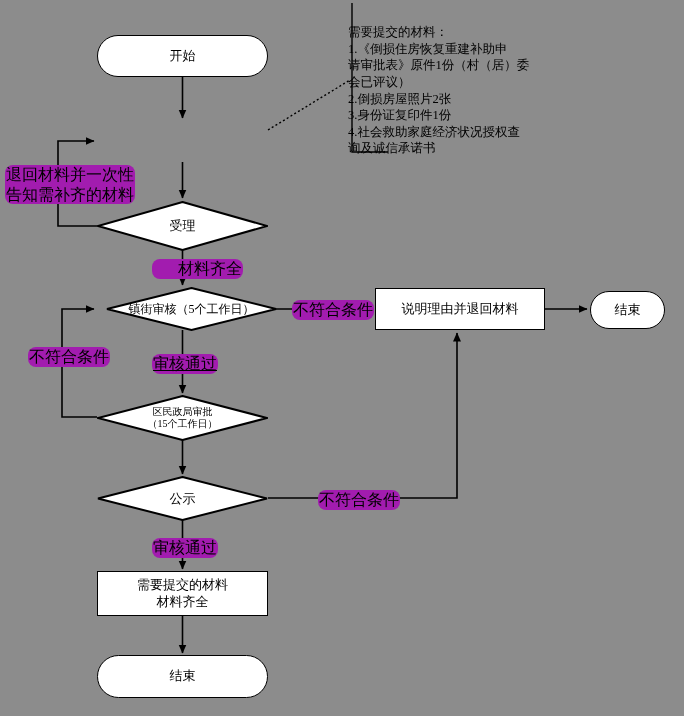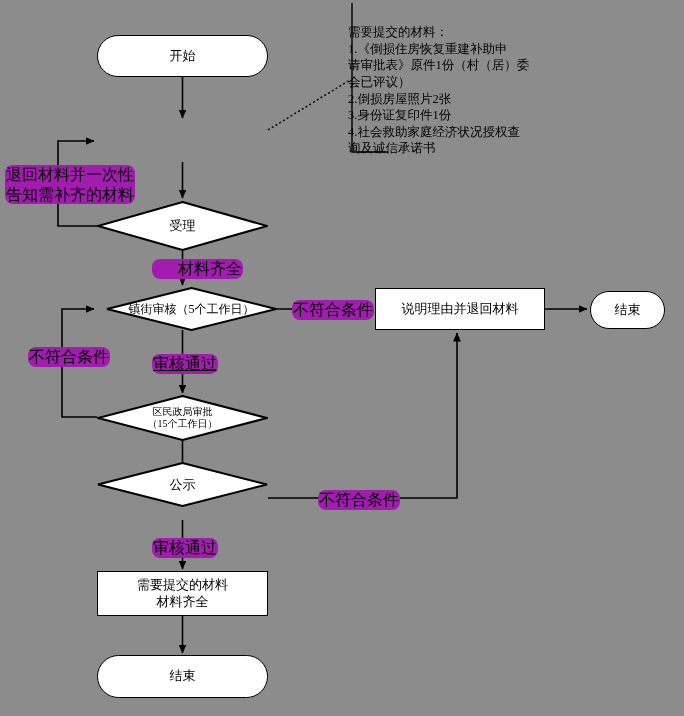--- a/index.html
+++ b/index.html
@@ -119,21 +119,21 @@
   <div class="diamond" style="left:97px;top:395px;width:171px;height:46px;">
     <svg viewBox="0 0 171 46" preserveAspectRatio="none">
       <polygon points="85.5,1 170,23 85.5,45 1,23" fill="#ffffff" stroke="#000" stroke-width="2" vector-effect="non-scaling-stroke"></polygon>
     </svg>
     <span class="dtext" style="font-size:10px;">
       <span>区民政局审批</span><br>
       <span>（15个工作日）</span>
     </span>
   </div>
 
-  <div class="diamond" style="left:97px;top:462px;width:171px;height:45px;">
+  <div class="diamond" style="left:97px;top:476px;width:171px;height:45px;">
     <svg viewBox="0 0 171 45" preserveAspectRatio="none">
       <polygon points="85.5,1 170,22.5 85.5,44 1,22.5" fill="#ffffff" stroke="#000" stroke-width="2" vector-effect="non-scaling-stroke"></polygon>
     </svg>
     <span class="dtext">公示</span>
   </div>
 
   <div class="node rect" style="left:97px;top:571px;width:171px;height:45px;flex-direction:column;">
     <span>需要提交的材料</span>
     <span>材料齐全</span>
   </div>

